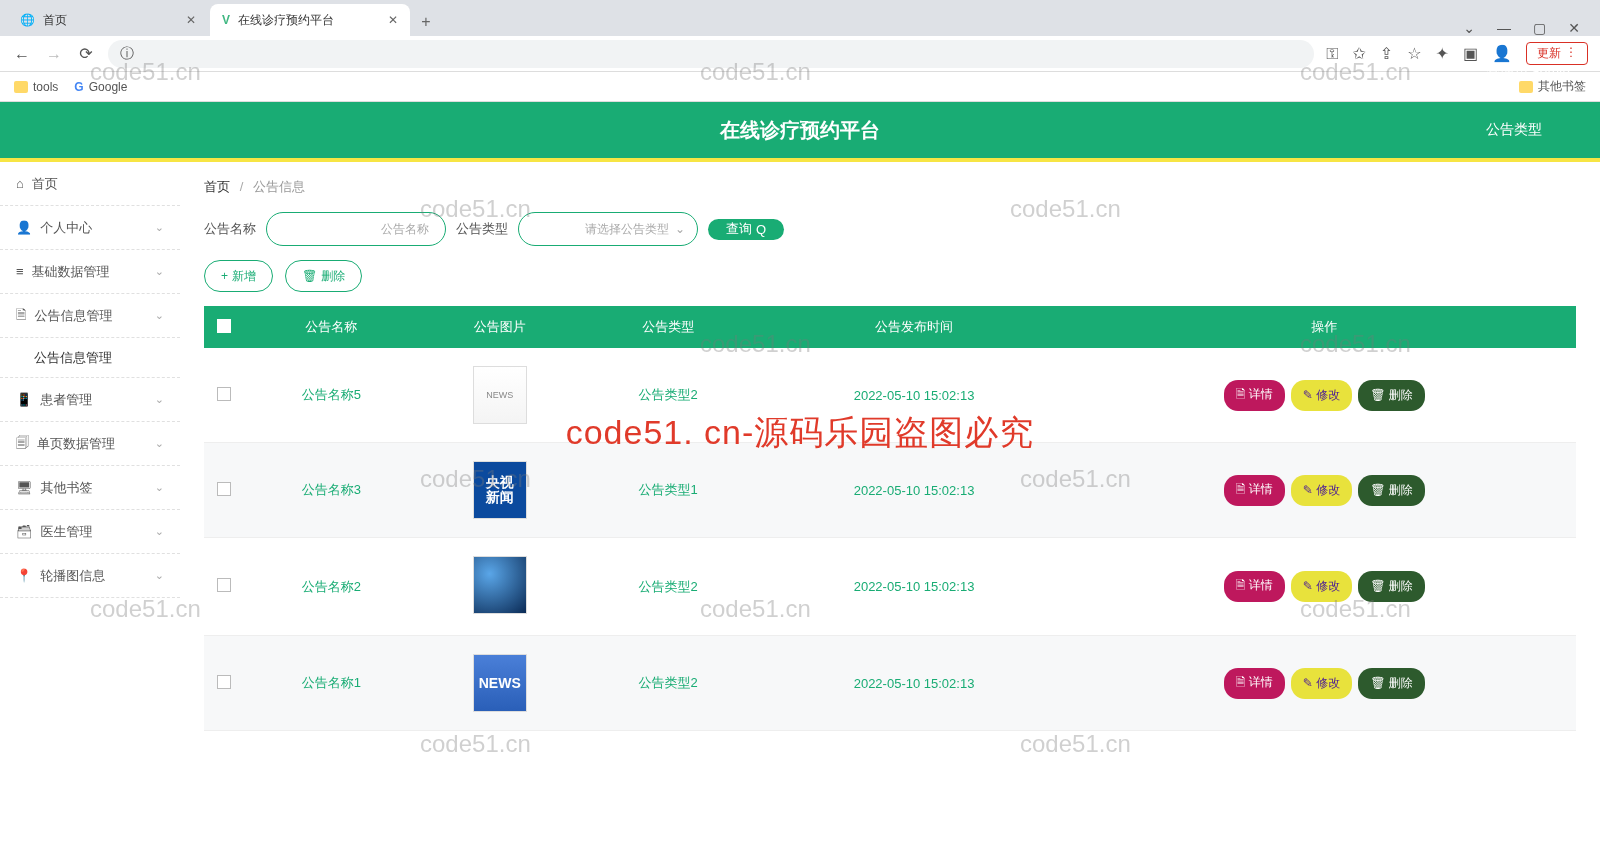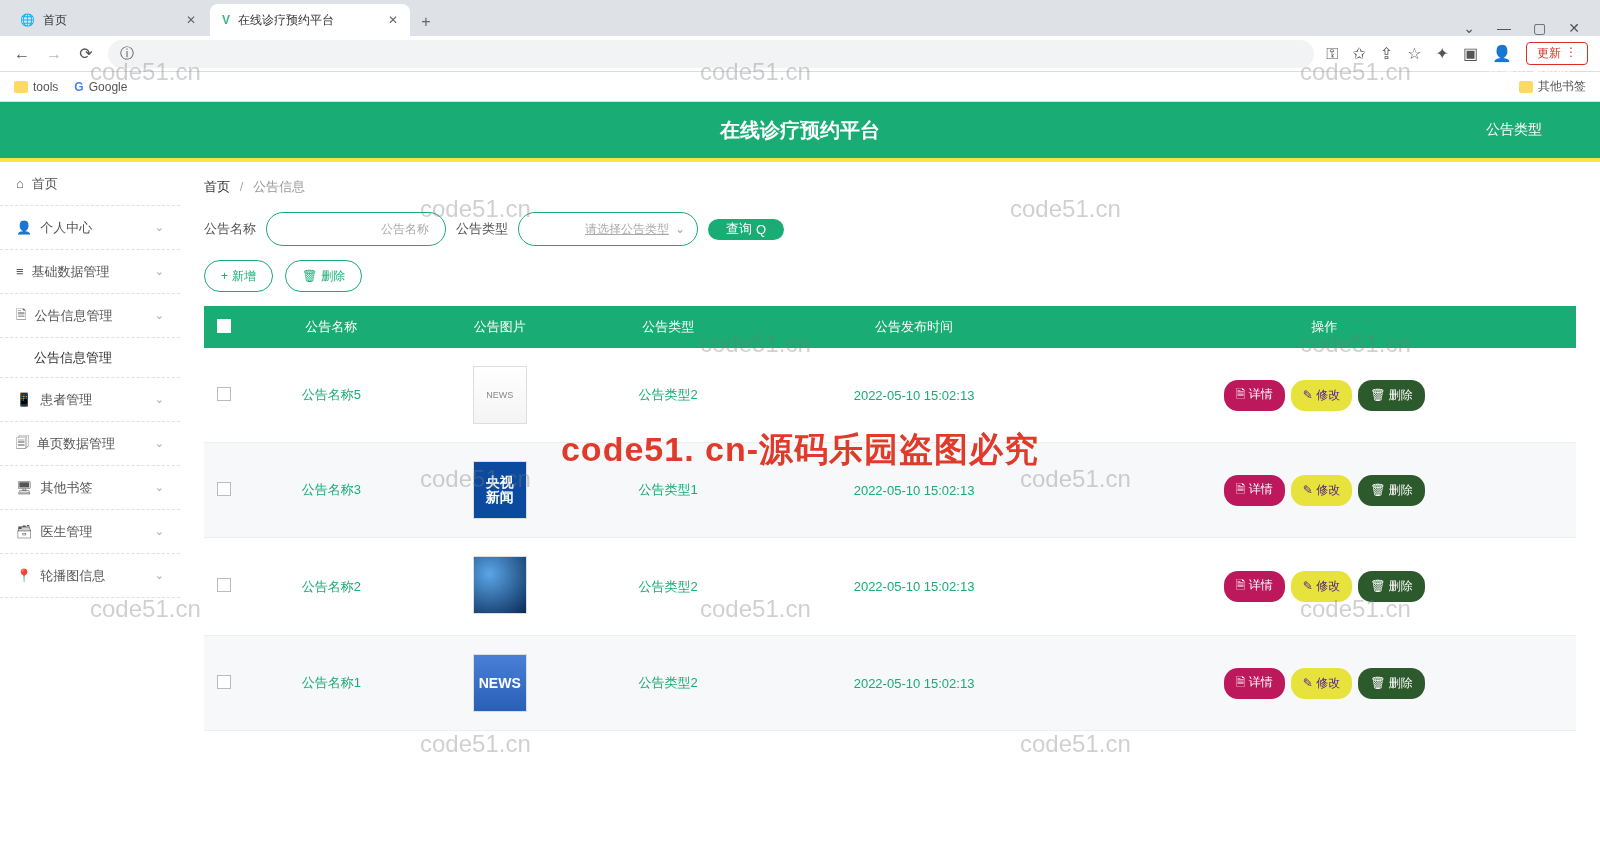--- a/index.html
+++ b/index.html
@@ -40,21 +40,21 @@
 
 .main { flex: 1; background: #fff; padding: 12px 24px; overflow-y: auto; }
 .breadcrumb { font-size: 13px; color: #333; padding: 4px 0 16px; }
 .breadcrumb .sep { color: #aaa; margin: 0 6px; }
 .breadcrumb .cur { color: #999; }
 
 .filter-row { display: flex; align-items: center; gap: 10px; margin-bottom: 14px; }
 .filter-label { font-size: 13px; color: #555; }
 .pill-input { height: 34px; border: 1px solid #19ac74; border-radius: 17px; padding: 0 16px; font-size: 12px; outline: none; width: 180px; color: #333; text-align: right; }
 .pill-input::placeholder { color: #aaa; }
-.pill-select { height: 34px; border: 1px solid #19ac74; border-radius: 17px; padding: 0 28px 0 16px; font-size: 12px; width: 180px; color: #aaa; background: #fff; position: relative; display: flex; align-items: center; justify-content: flex-end; text-decoration: underline; }
+.pill-select { height: 34px; border: 1px solid #19ac74; border-radius: 17px; padding: 0 28px 0 16px; font-size: 12px; width: 180px; color: #aaa; background: #fff; position: relative; display: flex; align-items: center; justify-content: flex-end; }
 .pill-select::after { content: "⌄"; position: absolute; right: 12px; color: #aaa; }
 .btn { height: 21px; border-radius: 17px; padding: 0 18px; font-size: 13px; border: none; cursor: pointer; display: inline-flex; align-items: center; gap: 4px; }
 .btn-primary { background: #19ac74; color: #fff; }
 .btn-outline { background: #fff; border: 1px solid #19ac74; color: #19ac74; height: 32px; padding: 0 16px; font-size: 12px; }
 
 .action-row { display: flex; gap: 12px; margin-bottom: 14px; }
 
 
 .table { width: 100%; border-collapse: collapse; font-size: 13px; }
 .table thead th { background: #19ac74; color: #fff; font-weight: normal; padding: 12px 8px; text-align: center; }
@@ -68,21 +68,21 @@
 .img-thumb.cctv { background: #0b4a9e; color: #fff; font-size: 14px; font-weight: bold; flex-direction: column; line-height: 1.1; }
 .img-thumb.globe { background: radial-gradient(circle at 30% 30%, #5aa6e8, #0a2a55); }
 .img-thumb.newslogo { background: linear-gradient(#4a7fd8,#2a5fb8); color: #fff; font-weight: bold; font-size: 14px; }
 .row-btn { border: none; border-radius: 14px; padding: 5px 12px; font-size: 12px; cursor: pointer; display: inline-flex; align-items: center; gap: 3px; }
 .rb-green { background: #be185d; color: #fff; }
 .rb-yellow { background: #e8e23c; color: #4c1d95; }
 .rb-dark { background: #2d5a2d; color: #fff; }
 .ops { display: flex; gap: 6px; justify-content: center; }
 
 .wm { position: absolute; color: rgba(120,120,120,0.35); font-size: 24px; pointer-events: none; z-index: 100; }
-.wm-center { position: absolute; left: 50%; top: 410px; transform: translateX(-50%); color: #e03a2a; font-size: 34px; font-weight: 700; z-index: 101; pointer-events: none; white-space: nowrap; letter-spacing: 1px; margin-top: 17px;}
+.wm-center { position: absolute; left: 50%; top: 410px; transform: translateX(-50%); color: #e03a2a; font-size: 34px; font-weight: 400; z-index: 101; pointer-events: none; white-space: nowrap; letter-spacing: 1px;}
 </style>
 </head>
 <body>
 
 <div class="browser-chrome">
   <div class="tab inactive">
     <span>🌐</span>
     <span>首页</span>
     <span class="close">✕</span>
   </div>

